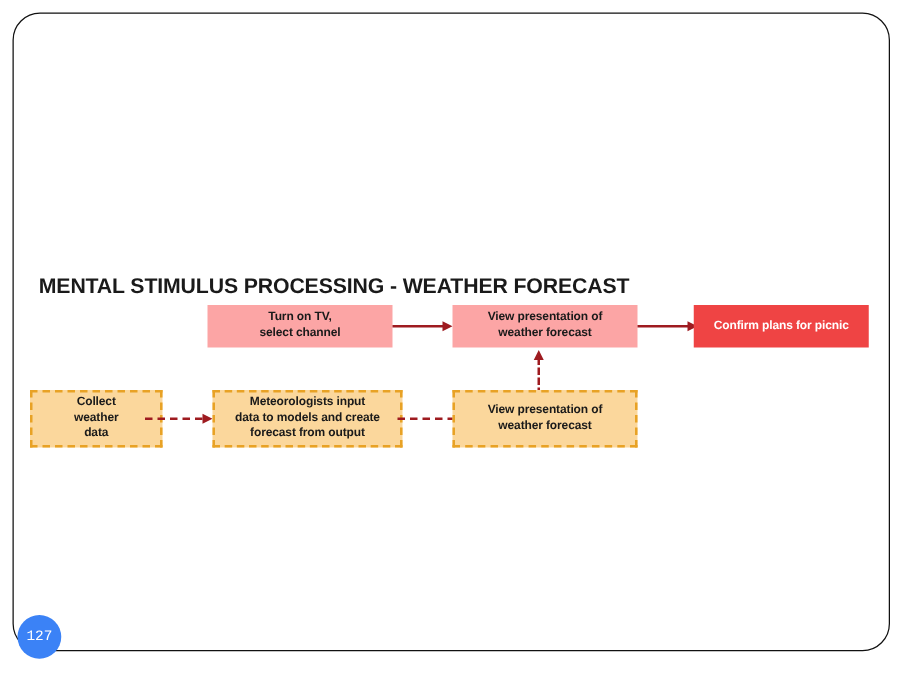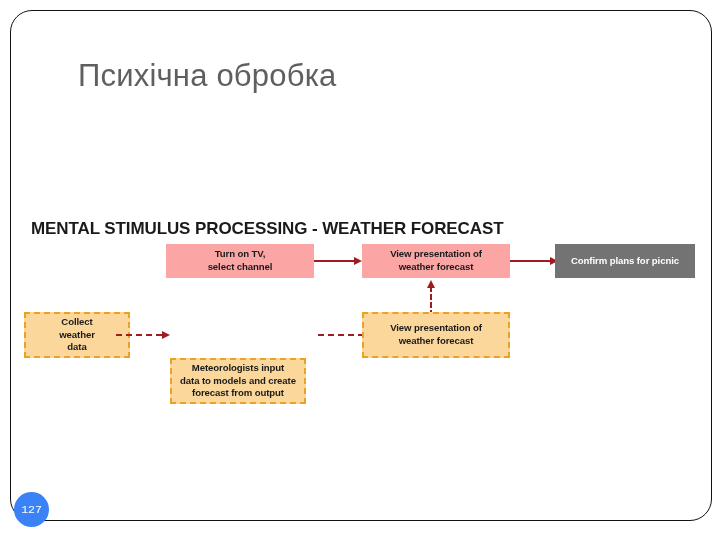--- a/index.html
+++ b/index.html
@@ -81,21 +81,21 @@
     color: #1a1a1a;
   }
 
   .node-dashed {
     background: #FBD79C;
     color: #1a1a1a;
     border: 2px dashed #E8A225;
   }
 
   .node-terminal {
-    background: #737373;
+    background: #ef4444;
     color: #ffffff;
   }
 
   
   .arrow-h, .arrow-v {
     position: absolute;
   }
   .arrow-h .shaft {
     position: absolute;
     left: 0; top: 50%;
@@ -160,21 +160,20 @@
     line-height: 1.42;
   }
 </style>
 </head>
 <body>
 
 <div id="slide">
 
   <div id="slide-frame"></div>
 
-  <div id="title">Психічна обробка</div>
 
   <div id="diagram">
 
     <div id="diagram-heading">MENTAL STIMULUS PROCESSING - WEATHER FORECAST</div>
 
     <div class="node node-solid" style="left:166px; top:244px; width:148px; height:34px;">
       <span>Turn on TV,<br>select channel</span>
     </div>
 
     <div class="arrow-h" style="left:314px; top:254px; width:48px; height:14px;">
@@ -202,21 +201,21 @@
 
     <div class="node node-dashed" style="left:24px; top:312px; width:106px; height:46px;text-align:center;">
       <span>Collect<br>weather<br>data</span>
     </div>
 
     <div class="arrow-h dashed" style="left:116px; top:328px; width:54px; height:14px;">
       <span class="shaft" style="width:46px;"></span>
       <span class="head"></span>
     </div>
 
-    <div class="node node-dashed" style="left:170px; top:312px; width:136px; height:46px;margin-top:46px;">
+    <div class="node node-dashed" style="left:170px; top:312px; width:152px; height:46px;">
       <span>Meteorologists input<br>data to models and create<br>forecast from output</span>
     </div>
 
     <div class="arrow-h dashed" style="left:318px; top:328px; width:54px; height:14px;">
       <span class="shaft" style="width:46px;"></span>
       <span class="head"></span>
     </div>
 
     <div class="node node-dashed" style="left:362px; top:312px; width:148px; height:46px;">
       <span>View presentation of<br>weather forecast</span>

